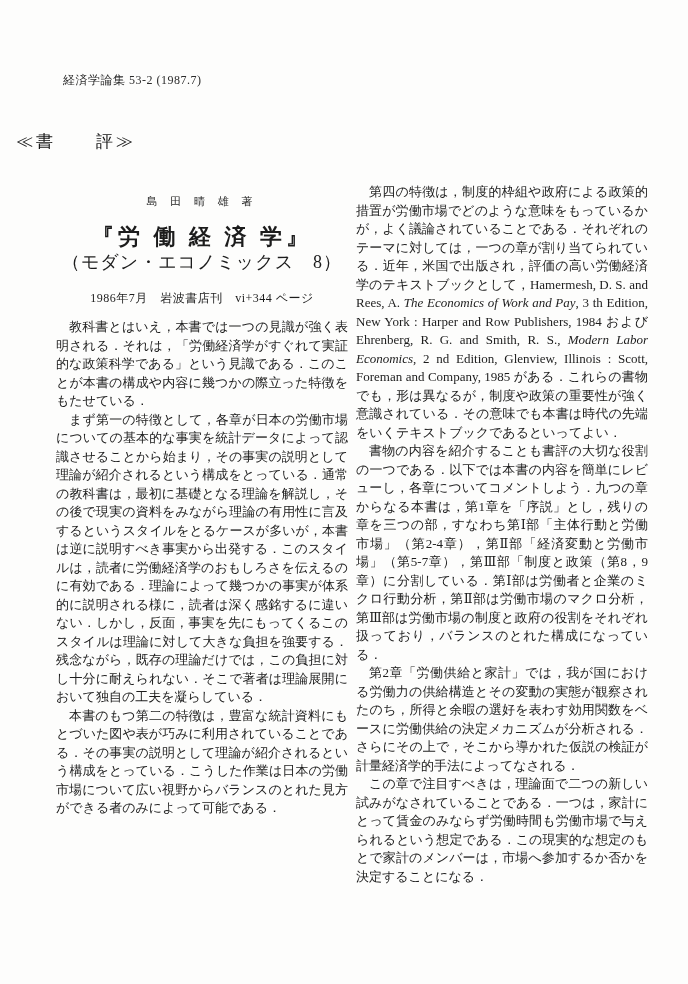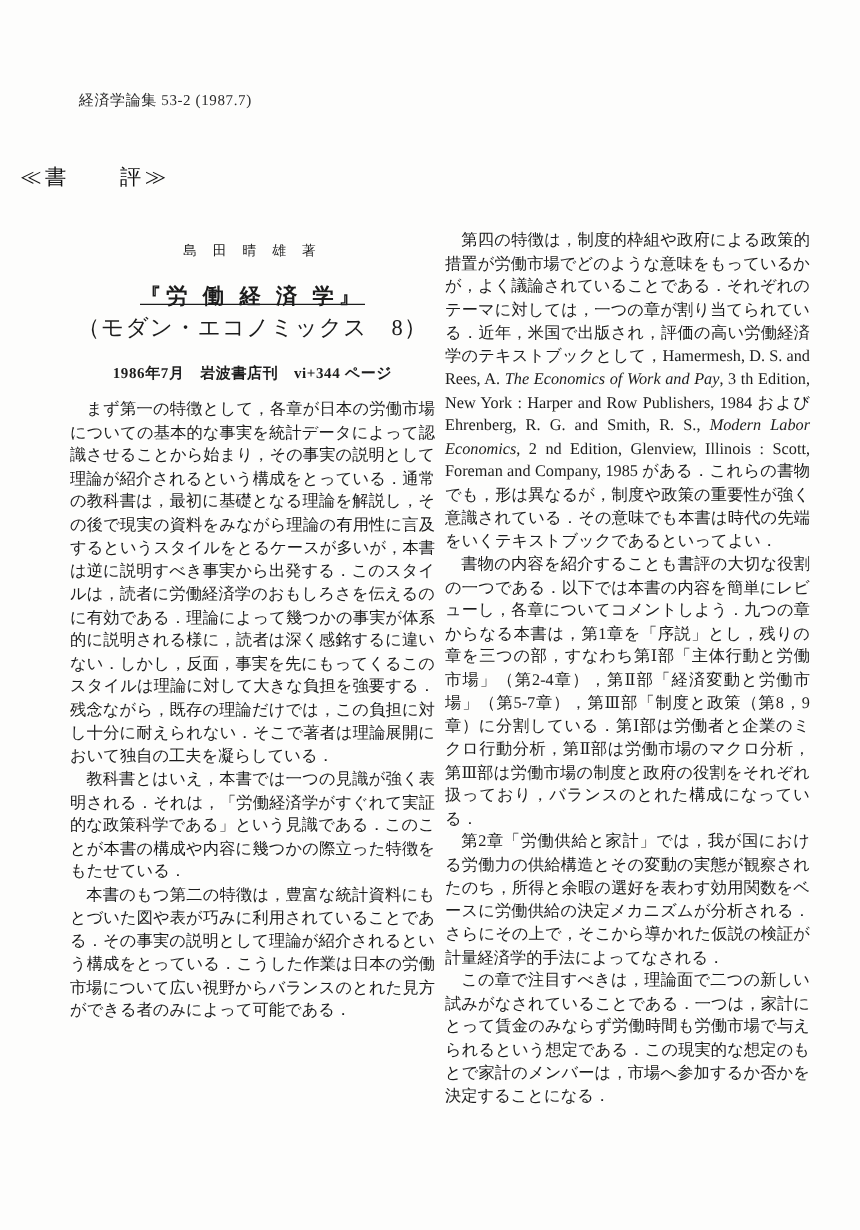--- a/index.html
+++ b/index.html
@@ -41,35 +41,33 @@
   .col-left  { left: 56px;  top: 178px; }
   .col-right { left: 356px; top: 183px; }
   .book-block { text-align: center; }
   .book-author {
     margin-top: 14px;
     font-size: 11px;
     letter-spacing: 5px;
   }
   .book-title {
     margin-top: 17px;
-    font-size: 17px;
+    font-size: 22px;
     font-weight: bold;
     letter-spacing: 4px;
-    text-decoration: underline;
   }
   .book-series {
     margin-top: 7px;
     font-size: 18px;
     letter-spacing: 1px;
   }
   .book-pub {
     margin-top: 17px;
     font-size: 12px;
     letter-spacing: 0.5px;
-    font-weight: bold;
   }
   .body-text { margin-top: 11px; }
   .col-right .body-text { margin-top: 0; }
   .para { margin: 0; text-indent: 1em; }
   .para.no-indent { text-indent: 0; }
   .italic { font-style: italic; }
 </style>
 </head>
 <body>
 
@@ -80,22 +78,22 @@
   <div class="section-title">≪書　　評≫</div>
 
   <div class="col col-left">
     <div class="book-block">
       <div class="book-author">島 田 晴 雄 著</div>
       <div class="book-title">『労 働 経 済 学』</div>
       <div class="book-series">（モダン・エコノミックス　8）</div>
       <div class="book-pub">1986年7月　岩波書店刊　vi+344 ページ</div>
     </div>
     <div class="body-text">
+        <p class="para"><span>教科書とはいえ，本書では一つの見識が強く表明される．それは，「労働経済学がすぐれて実証的な政策科学である」という見識である．このことが本書の構成や内容に幾つかの際立った特徴をもたせている．</span></p>
         <p class="para"><span>まず第一の特徴として，各章が日本の労働市場についての基本的な事実を統計データによって認識させることから始まり，その事実の説明として理論が紹介されるという構成をとっている．通常の教科書は，最初に基礎となる理論を解説し，その後で現実の資料をみながら理論の有用性に言及するというスタイルをとるケースが多いが，本書は逆に説明すべき事実から出発する．このスタイルは，読者に労働経済学のおもしろさを伝えるのに有効である．理論によって幾つかの事実が体系的に説明される様に，読者は深く感銘するに違いない．しかし，反面，事実を先にもってくるこのスタイルは理論に対して大きな負担を強要する．残念ながら，既存の理論だけでは，この負担に対し十分に耐えられない．そこで著者は理論展開において独自の工夫を凝らしている．</span></p>
-        <p class="para"><span>教科書とはいえ，本書では一つの見識が強く表明される．それは，「労働経済学がすぐれて実証的な政策科学である」という見識である．このことが本書の構成や内容に幾つかの際立った特徴をもたせている．</span></p>
         <p class="para"><span>本書のもつ第二の特徴は，豊富な統計資料にもとづいた図や表が巧みに利用されていることである．その事実の説明として理論が紹介されるという構成をとっている．こうした作業は日本の労働市場について広い視野からバランスのとれた見方ができる者のみによって可能である．</span></p>
       </div>
   </div>
 
   <div class="col col-right">
     <div class="body-text">
         <p class="para"><span>第四の特徴は，制度的枠組や政府による政策的措置が労働市場でどのような意味をもっているかが，よく議論されていることである．それぞれのテーマに対しては，一つの章が割り当てられている．近年，米国で出版され，評価の高い労働経済学のテキストブックとして，Hamermesh, D. S. and Rees, A. </span><span class="italic">The Economics of Work and Pay</span><span>, 3 th Edition, New York : Harper and Row Publishers, 1984 および Ehrenberg, R. G. and Smith, R. S., </span><span class="italic">Modern Labor Economics</span><span>, 2 nd Edition, Glenview, Illinois : Scott, Foreman and Company, 1985 がある．これらの書物でも，形は異なるが，制度や政策の重要性が強く意識されている．その意味でも本書は時代の先端をいくテキストブックであるといってよい．</span></p>
         <p class="para"><span>書物の内容を紹介することも書評の大切な役割の一つである．以下では本書の内容を簡単にレビューし，各章についてコメントしよう．九つの章からなる本書は，第1章を「序説」とし，残りの章を三つの部，すなわち第Ⅰ部「主体行動と労働市場」（第2-4章），第Ⅱ部「経済変動と労働市場」（第5-7章），第Ⅲ部「制度と政策（第8，9章）に分割している．第Ⅰ部は労働者と企業のミクロ行動分析，第Ⅱ部は労働市場のマクロ分析，第Ⅲ部は労働市場の制度と政府の役割をそれぞれ扱っており，バランスのとれた構成になっている．</span></p>
         <p class="para"><span>第2章「労働供給と家計」では，我が国における労働力の供給構造とその変動の実態が観察されたのち，所得と余暇の選好を表わす効用関数をベースに労働供給の決定メカニズムが分析される．さらにその上で，そこから導かれた仮説の検証が計量経済学的手法によってなされる．</span></p>
         <p class="para"><span>この章で注目すべきは，理論面で二つの新しい試みがなされていることである．一つは，家計にとって賃金のみならず労働時間も労働市場で与えられるという想定である．この現実的な想定のもとで家計のメンバーは，市場へ参加するか否かを決定することになる．</span></p>

